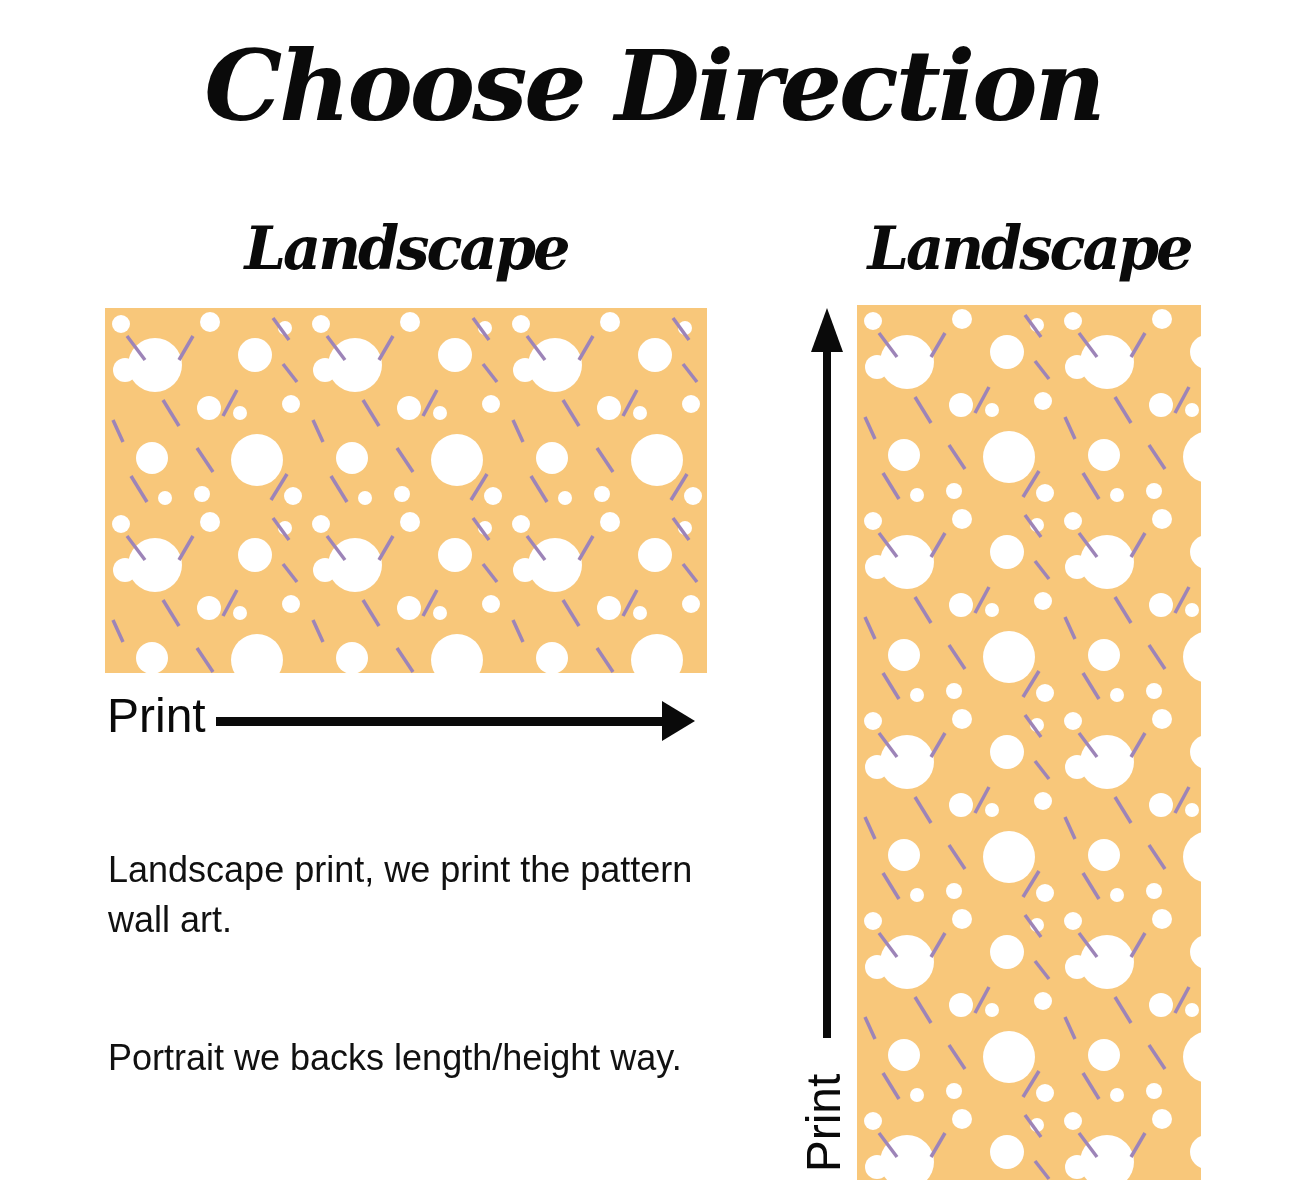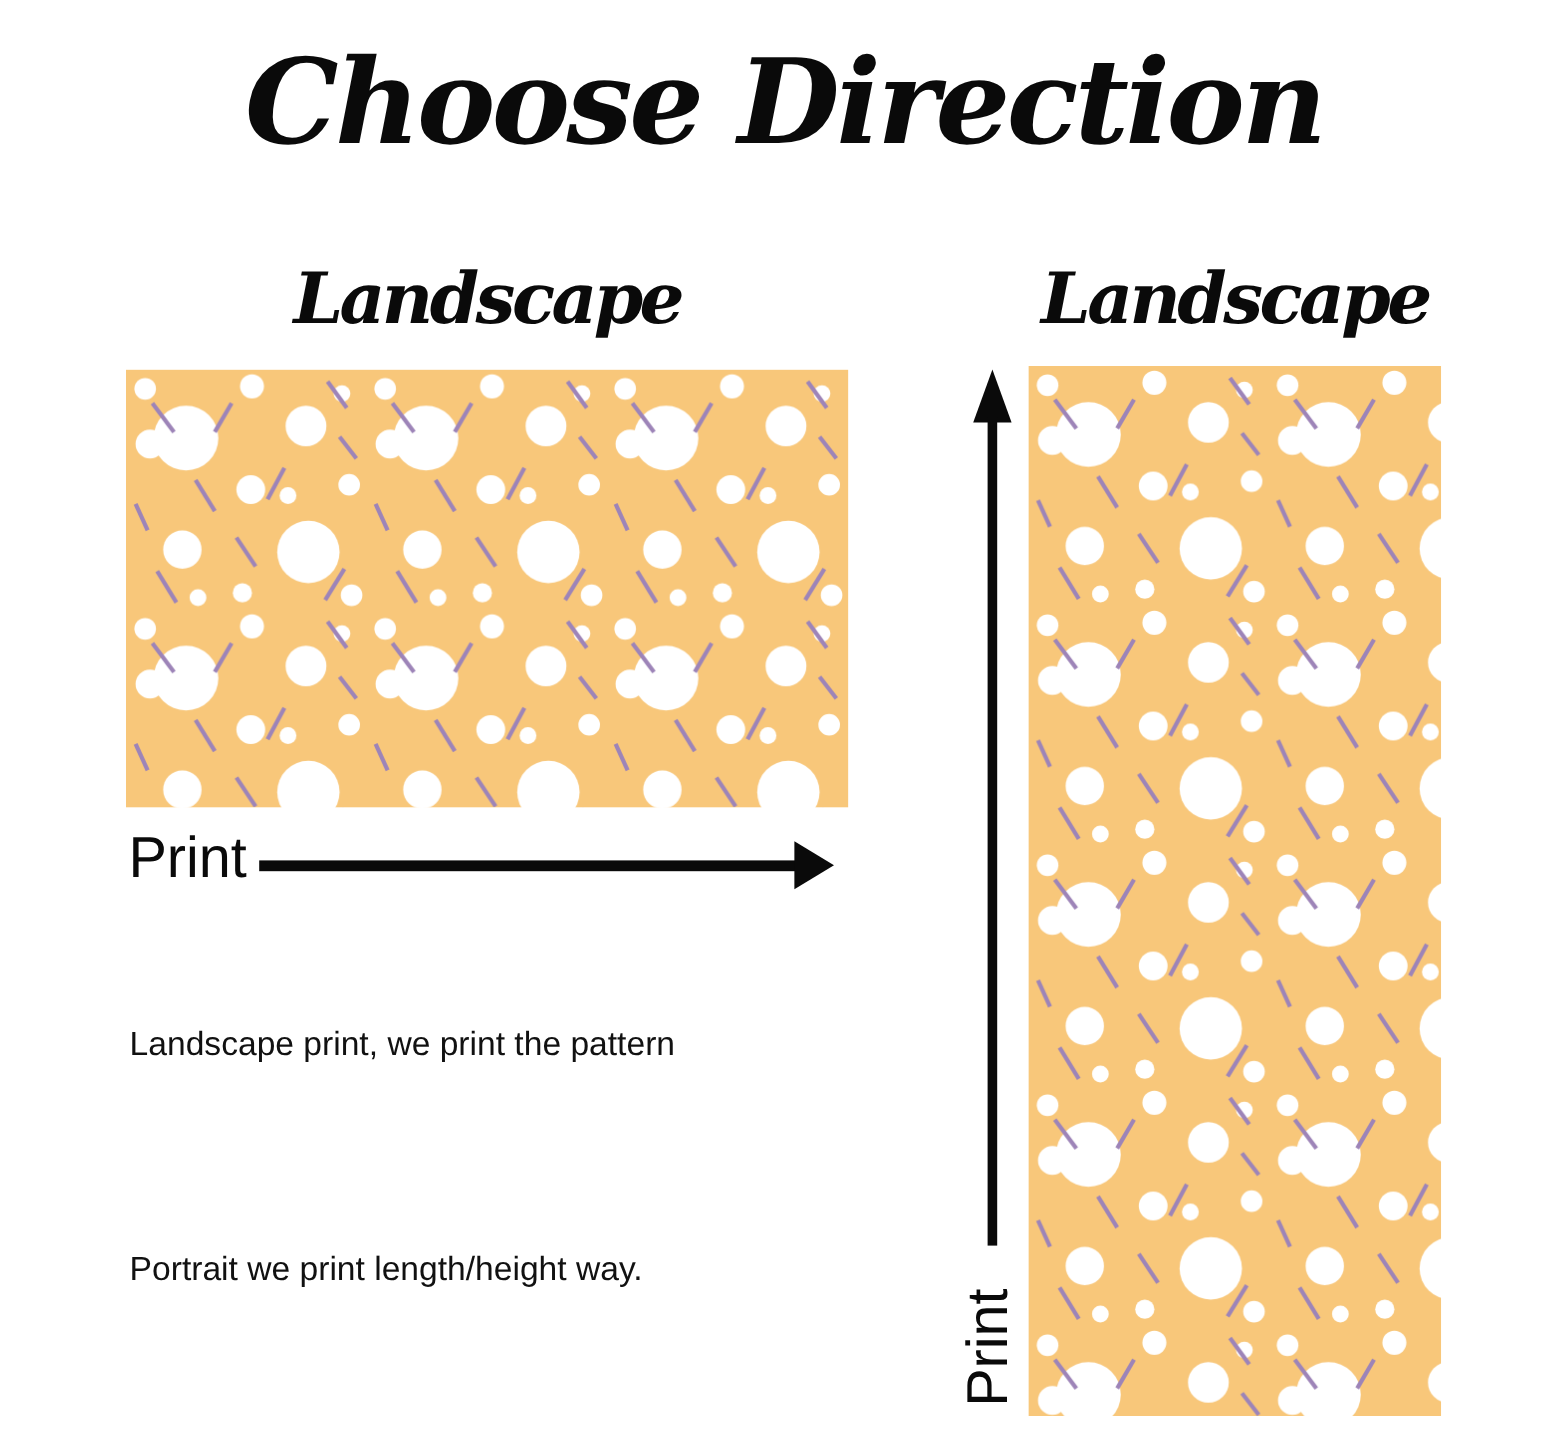--- a/index.html
+++ b/index.html
@@ -77,21 +77,21 @@
     width: 122px; height: 58px;
     font-size: 48px;
     color: #0a0a0a;
     text-align: center;
     transform: rotate(-90deg);
   }
 
   
   .para {
     left: 108px;
-    font-size: 28px;
+    font-size: 36px;
     line-height: 50px;
     color: #111111;
   }
   .para-landscape { top: 845px; }
   .para-portrait  { top: 1033px; }
   .para .line { display: block; }
 </style>
 </head>
 <body>
 
@@ -178,17 +178,18 @@
 <div class="abs print-label-h">Print</div>
 <div class="abs h-arrow-line"></div>
 <div class="abs h-arrow-head"></div>
 
 <div class="abs v-arrow-head"></div>
 <div class="abs v-arrow-line"></div>
 <div class="abs print-label-v">Print</div>
 
 <div class="abs para para-landscape">
   <span class="line">Landscape print, we print the pattern</span>
+  <span class="line">wall art.</span>
 </div>
 
 <div class="abs para para-portrait">
-  <span class="line">Portrait we print length/height way.</span>
+  <span class="line">Portrait we backs length/height way.</span>
 </div>
 
 </body></html>

